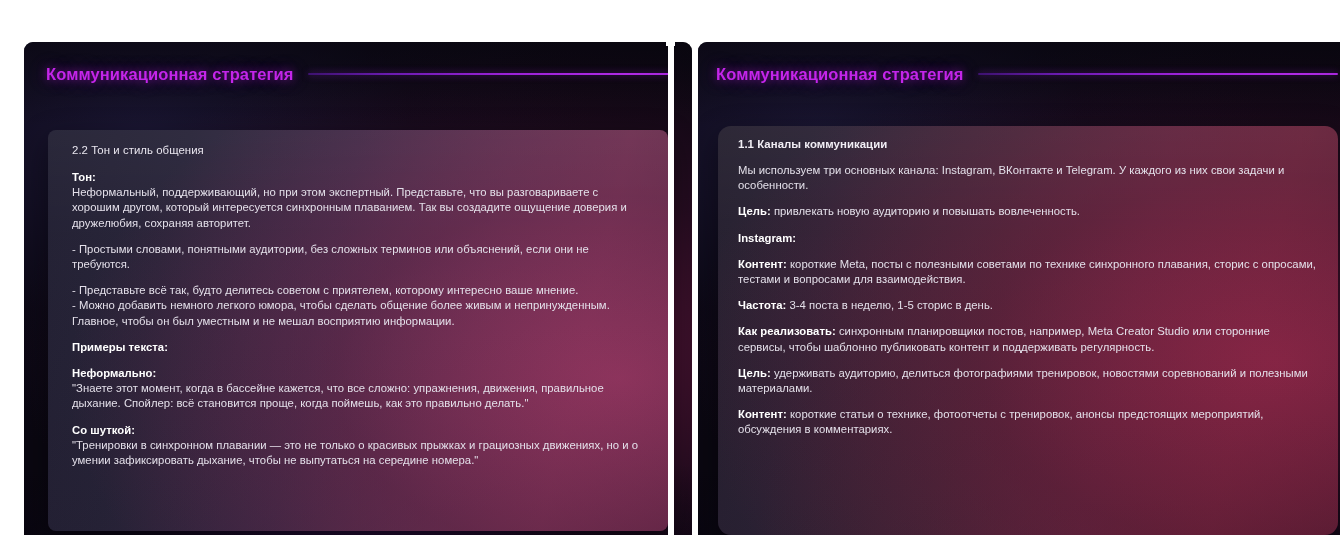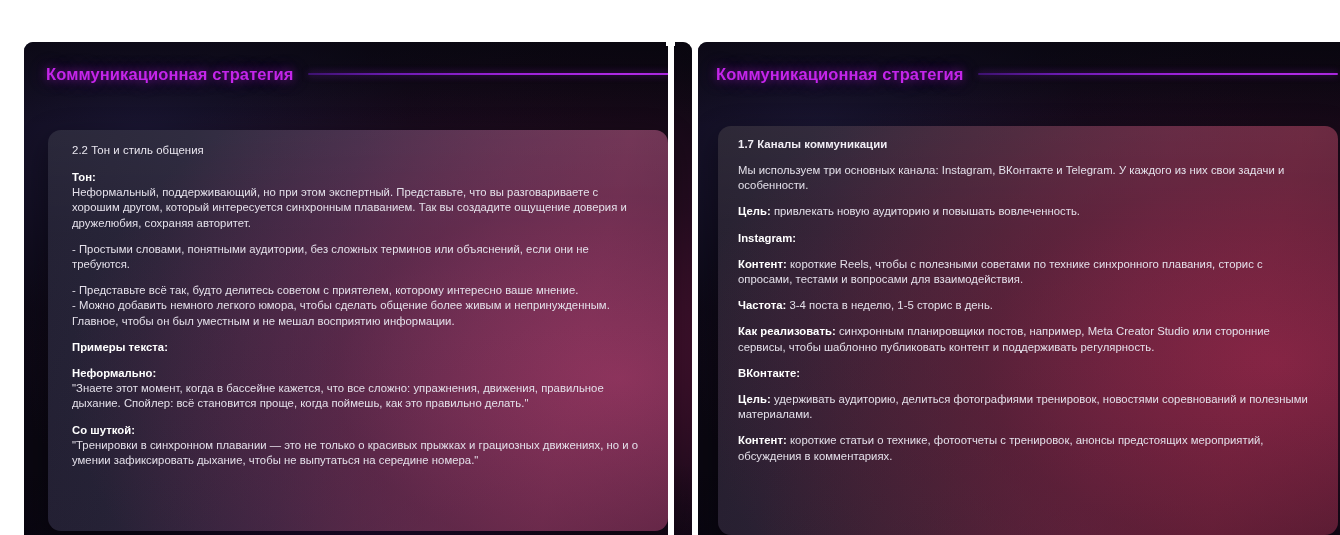--- a/index.html
+++ b/index.html
@@ -32,21 +32,21 @@
   .hdr-rule{flex:1;height:2px;border-radius:1px;
             background:linear-gradient(90deg,#3d1270 0%,#6a1bb0 22%,#9b22d8 55%,#b02ae6 88%,#a828dd 100%);
             box-shadow:0 0 7px rgba(160,35,220,.55);}
 
   
   .card{position:absolute;border-radius:13px;overflow:hidden;
         box-shadow:0 10px 30px rgba(0,0,0,.42);}
   .panel.left  .card{left:24px;top:88px;right:24px;bottom:38px;
         background:
           radial-gradient(120% 120% at 92% 62%, rgba(150,52,96,.85) 0%, rgba(108,36,74,.55) 38%, rgba(40,22,48,0) 74%),
-          linear-gradient(103deg,#211f32 0%,#272338 20%,#3a2a46 44%,#5a3150 66%,#6d3453 82%,#5b2c46 100%);}
+          linear-gradient(103deg,#211f32 0%,#272338 20%,#3a2a46 44%,#5a3150 66%,#6d3453 82%,#5b2c46 100%); border-radius: 8px;}
   .panel.right .card{left:20px;top:84px;right:26px;bottom:34px;
         background:
           radial-gradient(125% 120% at 90% 58%, rgba(140,36,70,.88) 0%, rgba(102,28,56,.58) 38%, rgba(40,20,38,0) 76%),
           linear-gradient(103deg,#241f2e 0%,#2b2235 18%,#3f2639 42%,#5c2740 64%,#68263c 82%,#551f33 100%);}
 
   
   .card .veil{position:absolute;inset:0;pointer-events:none;
         background:linear-gradient(180deg, rgba(255,255,255,.045) 0%, rgba(255,255,255,.012) 26%, rgba(0,0,0,.05) 100%);}
 
   .card-body{position:relative;height:100%;box-sizing:border-box;}
@@ -121,31 +121,30 @@
 
     <div class="hdr">
       <div class="hdr-title">Коммуникационная стратегия</div>
       <div class="hdr-rule"></div>
     </div>
 
     <div class="card">
       <div class="veil"></div>
       <div class="card-body">
 
-        <div class="sec-title">1.7 Каналы коммуникации</div>
+        <div class="sec-title">1.1 Каналы коммуникации</div>
 
         <p class="blk">Мы используем три основных канала: Instagram, ВКонтакте и Telegram. У каждого из них свои задачи и особенности.</p>
 
         <p class="blk"><span class="lbl">Цель:</span><span> привлекать новую аудиторию и повышать вовлеченность.</span></p>
         <p class="blk"><span class="lbl">Instagram:</span></p>
-        <p class="blk"><span class="lbl">Контент:</span><span> короткие Reels, чтобы с полезными советами по технике синхронного плавания, сторис с опросами, тестами и вопросами для взаимодействия.</span></p>
+        <p class="blk"><span class="lbl">Контент:</span><span> короткие Meta, посты с полезными советами по технике синхронного плавания, сторис с опросами, тестами и вопросами для взаимодействия.</span></p>
         <p class="blk"><span class="lbl">Частота:</span><span> 3-4 поста в неделю, 1-5 сторис в день.</span></p>
         <p class="blk"><span class="lbl">Как реализовать:</span><span> синхронным планировщики постов, например, Meta Creator Studio или сторонние сервисы, чтобы шаблонно публиковать контент и поддерживать регулярность.</span></p>
 
-        <p class="blk"><span class="lbl">ВКонтакте:</span></p>
         <p class="blk"><span class="lbl">Цель:</span><span> удерживать аудиторию, делиться фотографиями тренировок, новостями соревнований и полезными материалами.</span></p>
         <p class="blk"><span class="lbl">Контент:</span><span> короткие статьи о технике, фотоотчеты с тренировок, анонсы предстоящих мероприятий, обсуждения в комментариях.</span></p>
 
       </div>
     </div>
 
     <div class="footbar"></div>
   </div>
 
   <div class="seam"></div>

